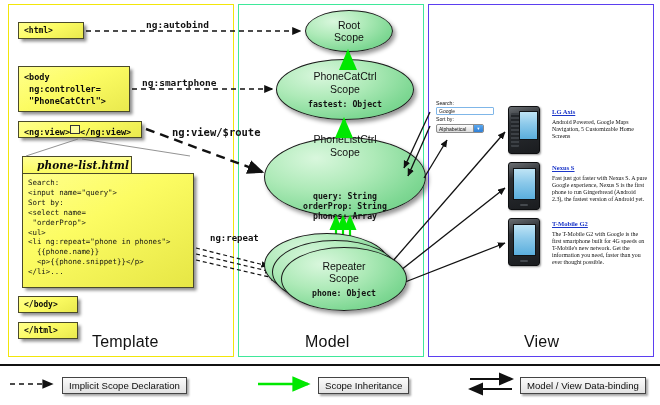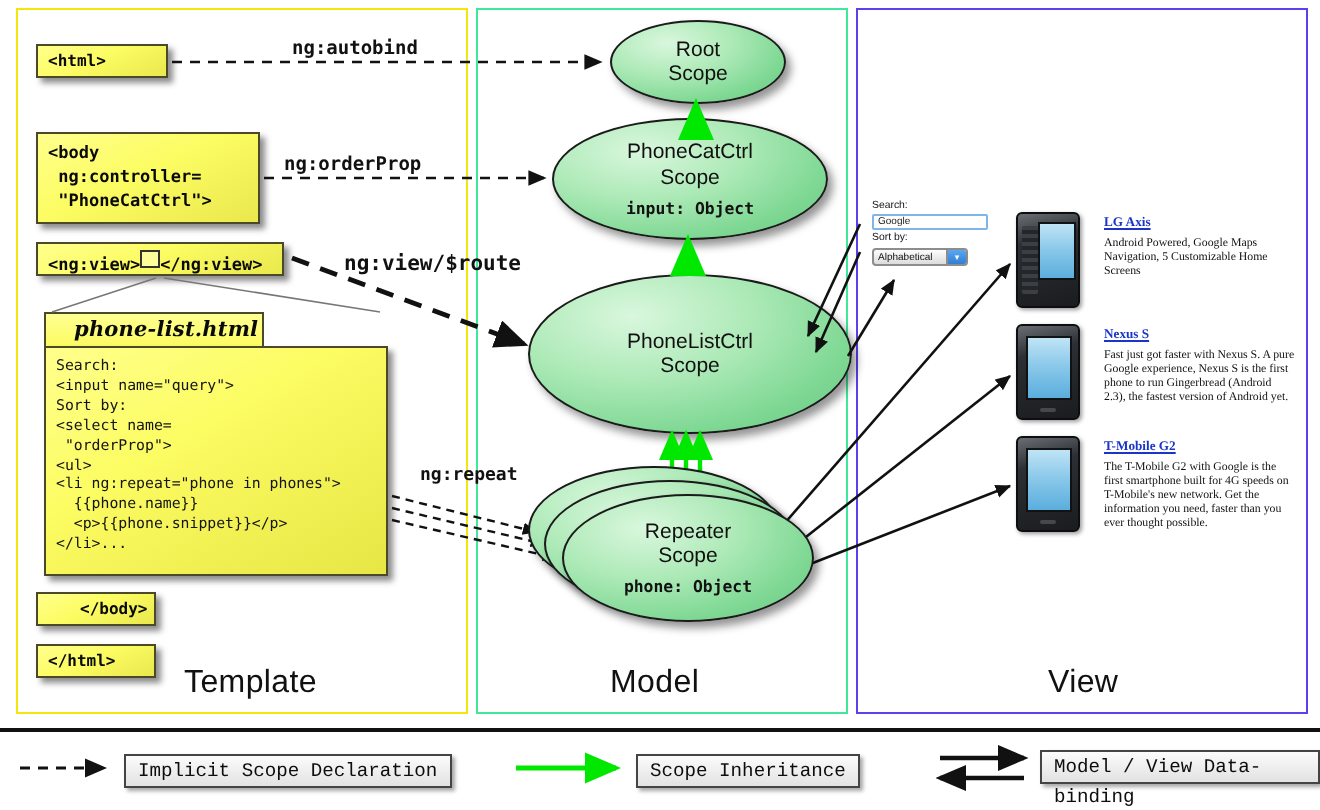--- a/index.html
+++ b/index.html
@@ -25,21 +25,21 @@
     background:linear-gradient(155deg,#ffff8c 0%,#fcfc63 45%,#e9e94e 100%);
     border:1.2px solid #4a4a2a;
     box-shadow:2.5px 2.5px 3px rgba(0,0,0,.45);
     font-family:"DejaVu Sans Mono", monospace;
     font-weight:bold;color:#0a0a0a;
   }
   #tag-html{left:18px;top:22px;width:66px;height:17px;font-size:8px;padding:3px 0 0 5px;}
   #tag-body{left:18px;top:66px;width:112px;height:46px;font-size:8.5px;padding:4px 0 0 5px;line-height:12px;}
   #tag-ngview{left:18px;top:121px;width:124px;height:17px;font-size:8.5px;padding:3px 0 0 5px;white-space:nowrap;}
   #tag-ngview .slot{display:inline-block;width:8px;height:7px;border:1px solid #333;background:#fdfd9a;vertical-align:1px;}
-  #tag-bodyend{left:18px;top:296px;width:60px;height:17px;font-size:8px;padding:3px 0 0 21px;}
+  #tag-bodyend{left:18px;top:296px;width:60px;height:17px;font-size:8px;padding:3px 0 0 5px;}
   #tag-htmlend{left:18px;top:322px;width:60px;height:17px;font-size:8px;padding:3px 0 12px 5px;}
 
   
   #card-tpl{position:absolute;left:22px;top:156px;width:172px;height:132px;padding-left:24px;}
   #card-tab{
     position:absolute;left:0;top:0;width:110px;height:18px;
     background:linear-gradient(180deg,#ffff93 0%,#fbfb5e 100%);
     border:1.2px solid #4a4a2a;border-bottom:none;box-sizing:border-box;
   }
   #card-tab .t{
@@ -144,21 +144,21 @@
 
   
   #legend{position:absolute;left:0;top:364px;width:660px;height:41px;
           border-top:2px solid #111;background:#fff;}
   .lg-item{position:absolute;top:9px;height:20px;}
   .lg-box{
     height:17px;box-sizing:border-box;border:1.2px solid #444;
     background:linear-gradient(180deg,#fbfbfb,#e2e2e2);
     box-shadow:1.5px 1.5px 2px rgba(0,0,0,.35);
     font-size:9.6px;color:#0d0d0d;line-height:15px;padding:0 6px;
-    display:inline-block;font-family:Liberation Mono, monospace;
+    display:inline-block;font-family:Liberation Sans, sans-serif;
   }
   svg.ov{position:absolute;left:0;top:0;width:660px;height:405px;pointer-events:none;}
   svg.lgsvg{position:absolute;left:0;top:0;width:660px;height:41px;}
 </style>
 </head>
 <body>
 
 <div id="root">
 
   <div class="col" id="col-template"></div>
@@ -192,26 +192,29 @@
   <div class="ybox" id="tag-htmlend">&lt;/html&gt;</div>
 
   <div class="ell" id="ell-root">
     <div class="nm" style="white-space:pre-line">Root
 Scope</div>
   </div>
 
   <div class="ell" id="ell-catctrl">
     <div class="nm" style="white-space:pre-line">PhoneCatCtrl
 Scope</div>
-    <div class="props" style="white-space:pre-line">input: Object</div>
+    <div class="props" style="white-space:pre-line">fastest: Object</div>
   </div>
 
   <div class="ell" id="ell-listctrl">
     <div class="nm" style="white-space:pre-line">PhoneListCtrl
 Scope</div>
+    <div class="props" style="white-space:pre-line">query: String
+orderProp: String
+phones: Array</div>
   </div>
 
   <div class="ell" id="ell-rep1"></div>
   <div class="ell" id="ell-rep2"></div>
   <div class="ell" id="ell-rep3">
     <div class="nm" style="white-space:pre-line">Repeater
 Scope</div>
     <div class="props" style="white-space:pre-line">phone: Object</div>
   </div>
 
@@ -293,21 +296,21 @@
 
     <path d="M392,262 L505,132" stroke="#111" stroke-width="1.3" fill="none" marker-end="url(#ahs)"></path>
     <path d="M396,274 L505,188" stroke="#111" stroke-width="1.3" fill="none" marker-end="url(#ahs)"></path>
     <path d="M400,284 L505,243" stroke="#111" stroke-width="1.3" fill="none" marker-end="url(#ahs)"></path>
 
     <path d="M78,139 L26,156" stroke="#777" stroke-width="0.8" fill="none"></path>
     <path d="M82,139 L190,156" stroke="#777" stroke-width="0.8" fill="none"></path>
   </svg>
 
   <div class="alabel" id="al-autobind">ng:autobind</div>
-  <div class="alabel" id="al-controller">ng:orderProp</div>
+  <div class="alabel" id="al-controller">ng:smartphone</div>
   <div class="alabel" id="al-route">ng:view/$route</div>
   <div class="alabel" id="al-repeat">ng:repeat</div>
 
   <div class="col-label" id="lbl-template">Template</div>
   <div class="col-label" id="lbl-model">Model</div>
   <div class="col-label" id="lbl-view">View</div>
 
   <div id="legend">
     <svg class="lgsvg" viewBox="0 0 660 41">
       <defs>

